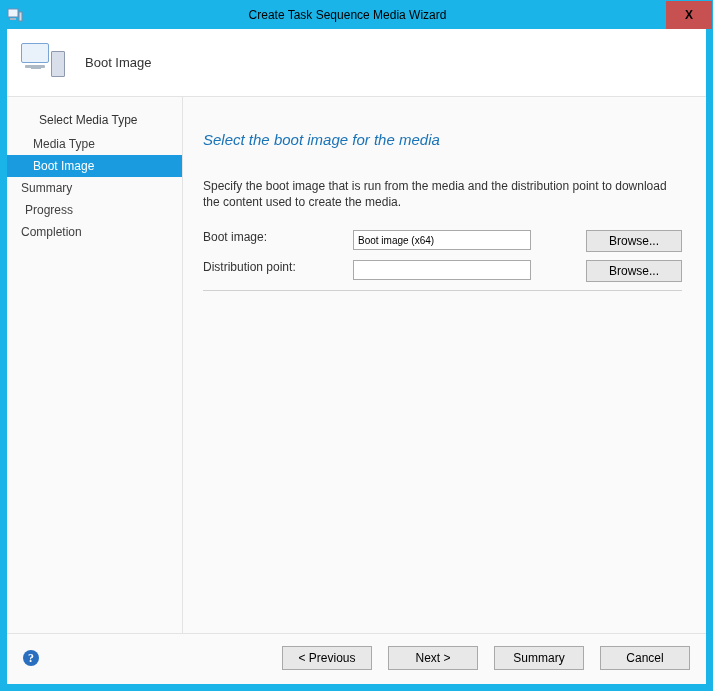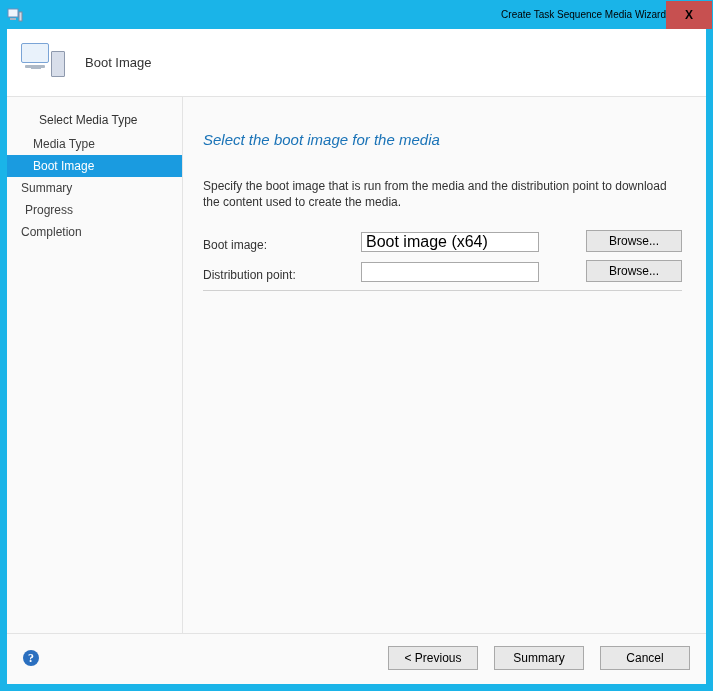--- a/index.html
+++ b/index.html
@@ -19,22 +19,22 @@
     height: 28px;
     background: #1ab4e8;
     color: #000;
   }
   .titlebar .sysicon {
     width: 28px;
     display:flex; align-items:center; justify-content:center;
   }
   .titlebar .title {
     flex: 1;
-    text-align: right;
-    font-size: 10px;
+    text-align: center;
+    font-size: 12px;
     line-height: 28px;
     color: #000;
   }
   .titlebar .close {
     width: 46px;
     background: #c75050;
     display:flex; align-items:center; justify-content:center;
     font-weight: bold;
     font-family: Arial, sans-serif;
     cursor: default;
@@ -136,35 +136,34 @@
     color: #333;
     margin-bottom: 20px;
     line-height: 16px;
     padding-right: 4px;
   }
   .form {
     width: 100%;
   }
   .row {
     display:flex;
-    align-items:flex-end;
+    align-items:flex-start;
     margin-bottom: 8px;
-    gap: 8px;
   }
   .row label {
     width: 150px;
     color:#333;
   }
   .row input[type=text] {
     width: 178px;
     height: 20px;
     border:1px solid #a9a9a9;
     background:#fff;
     font-family: inherit;
-    font-size: 16px;
+    font-size: 10px;
     padding: 1px 4px;
   }
   .row .spacer { flex:1; }
   .row button {
     width: 96px;
     height: 22px;
     border:1px solid #a9a9a9;
     background: #e8e8e8;
     font-family: Liberation Sans, sans-serif;
     font-size: 12px;
@@ -263,17 +262,18 @@
         </div>
         <hr class="hr">
       </div>
     </div>
   </div>
 
   <div class="footer">
     <div class="help">?</div>
     <div class="btns">
       <button>&lt; Previous</button>
+      <button>Next &gt;</button>
       <button>Summary</button>
       <button>Cancel</button>
     </div>
   </div>
 </div>
 
 </body></html>

